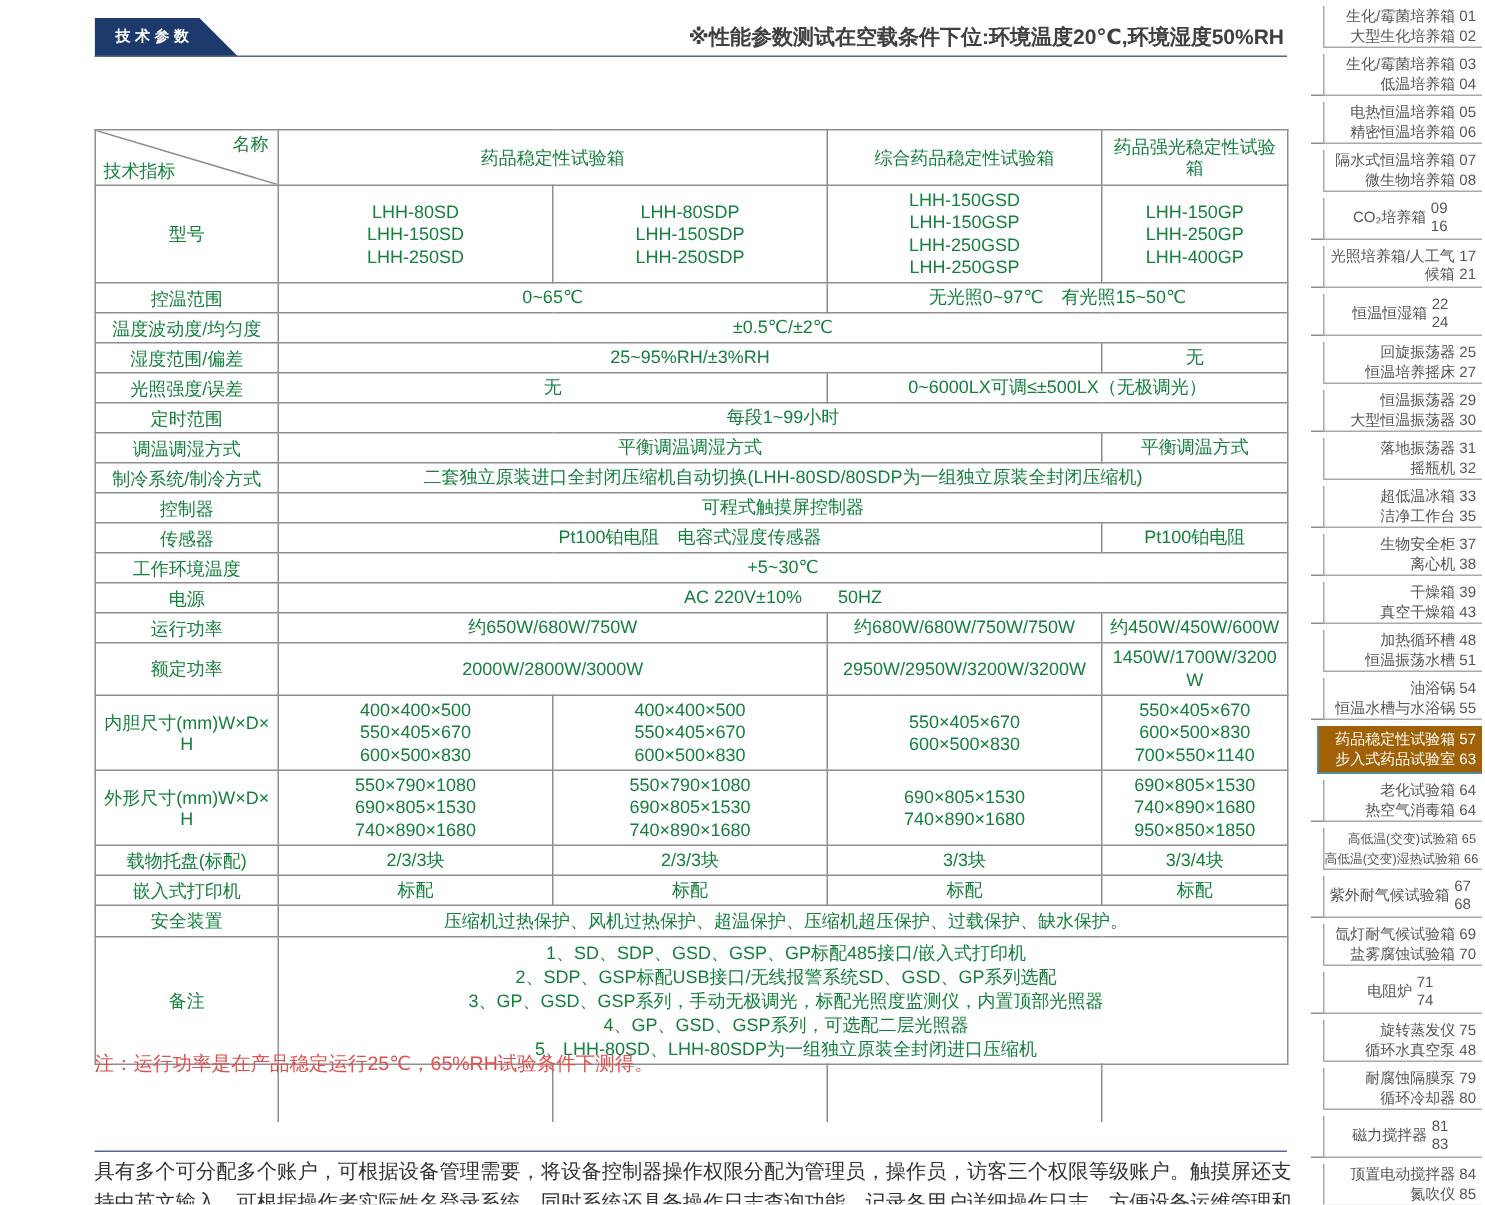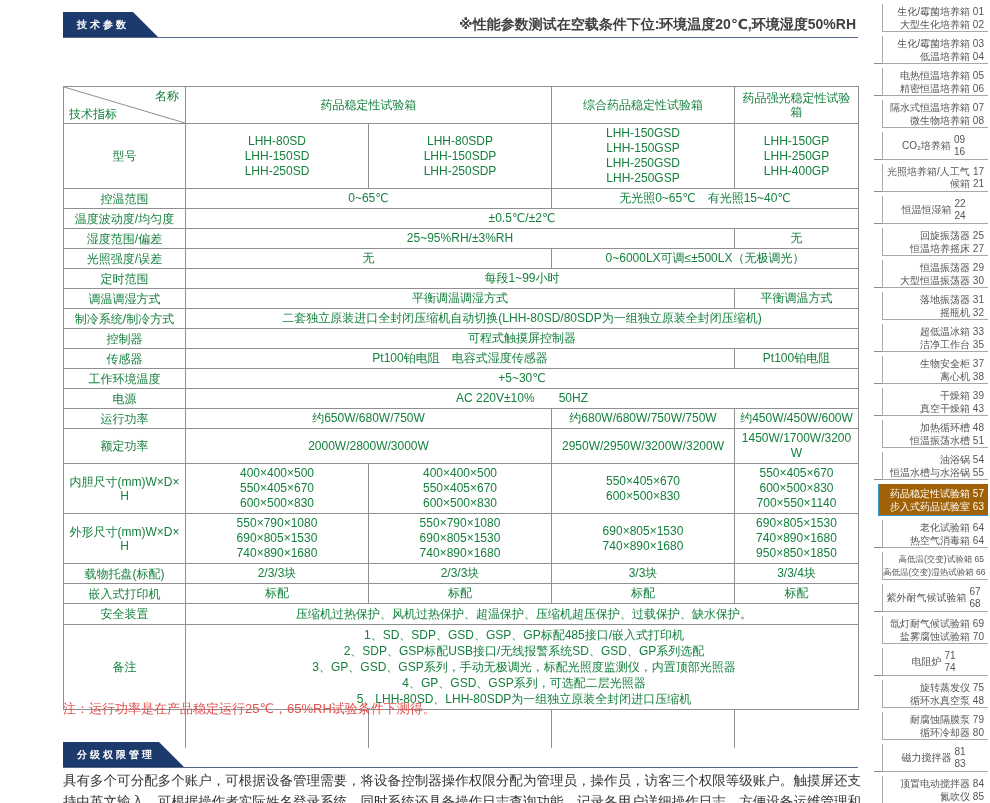--- a/index.html
+++ b/index.html
@@ -106,21 +106,21 @@
             <div>LHH-250GP</div>
             <div>LHH-400GP</div>
           </td>
         </tr>
         <tr>
           <th>控温范围</th>
           <td colspan="2">
             <div>0~65℃</div>
           </td>
           <td colspan="2">
-            <div>无光照0~65℃　有光照15~40℃</div>
+            <div>无光照0~97℃　有光照15~50℃</div>
           </td>
         </tr>
         <tr>
           <th>温度波动度/均匀度</th>
           <td colspan="4">
             <div>±0.5℃/±2℃</div>
           </td>
         </tr>
         <tr>
           <th>湿度范围/偏差</th>
@@ -315,21 +315,20 @@
           </td>
           <td>
             <div></div>
           </td>
         </tr>
       </tbody>
   </table>
 
   <div class="red-note">注：运行功率是在产品稳定运行25℃，65%RH试验条件下测得。</div>
 
-  <div class="banner" style="top:742px;">分级权限管理</div>
   <div class="banner-rule" style="top:767px;"></div>
   <div class="perm-body">具有多个可分配多个账户，可根据设备管理需要，将设备控制器操作权限分配为管理员，操作员，访客三个权限等级账户。触摸屏还支持中英文输入，可根据操作者实际姓名登录系统，同时系统还具备操作日志查询功能，记录各用户详细操作日志，方便设备运维管理和审计追踪。</div>
 
   <div class="sidebar">
       <div class="sb-item">
         <div>生化/霉菌培养箱 01</div>
         <div>大型生化培养箱 02</div>
       </div>
       <div class="sb-item tick">
         <div>生化/霉菌培养箱 03</div>

